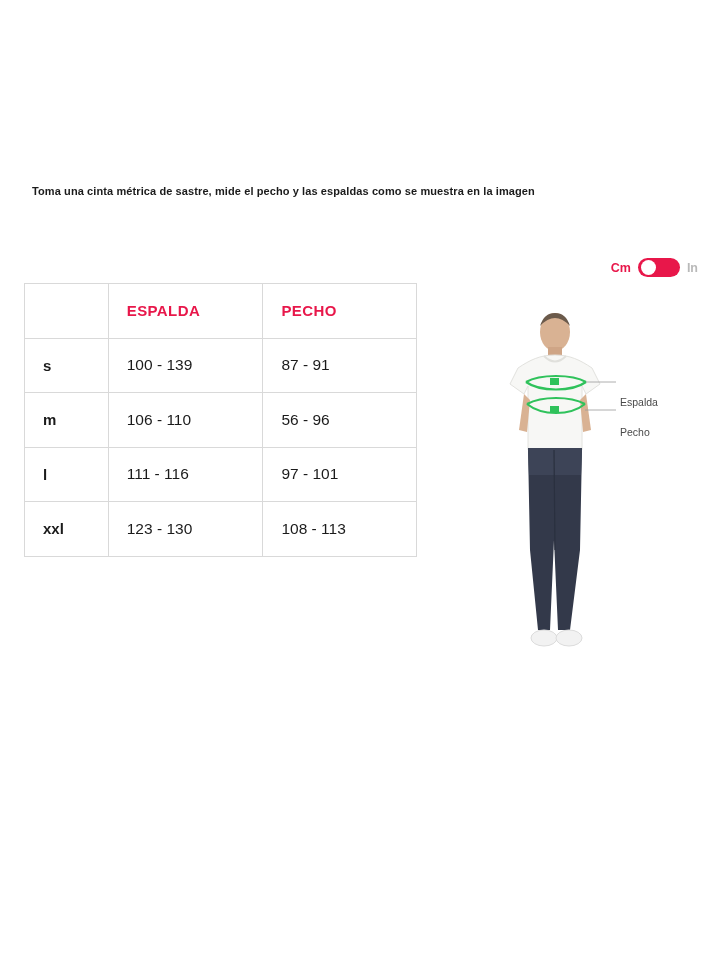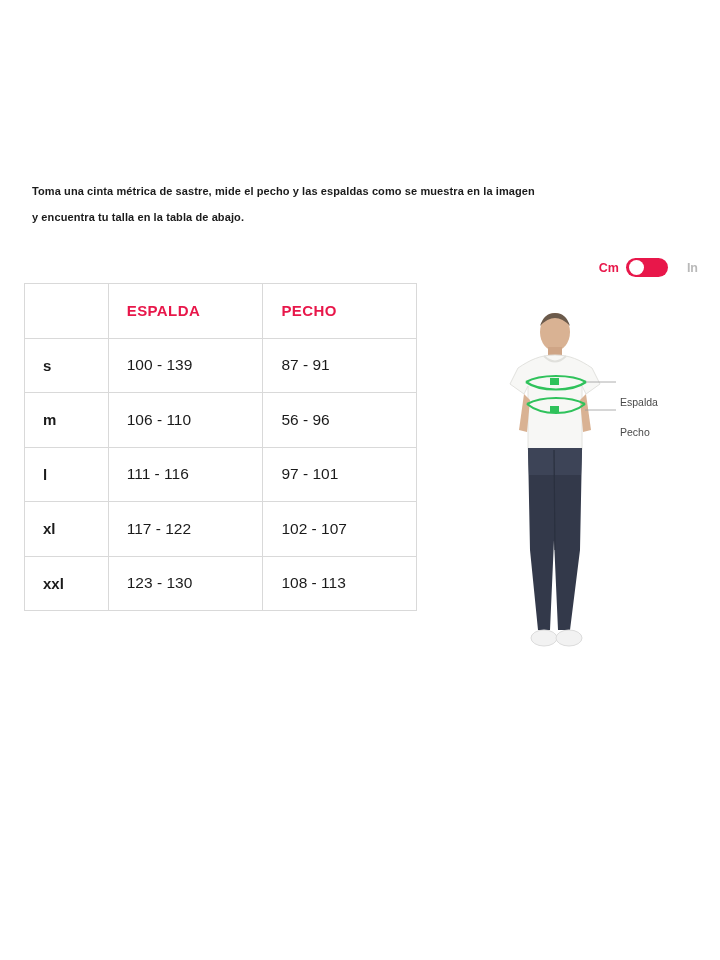--- a/index.html
+++ b/index.html
@@ -33,21 +33,21 @@
   
   .unit-toggle {
     position: absolute;
     right: 22px; top: 258px;
     display: flex;
     align-items: center;
     gap: 7px;
     font-size: 12.5px;
     font-weight: bold;
   }
-  .unit-label { color: #e8174a; margin-left: 12px; }
+  .unit-label { color: #e8174a; }
   .unit-label.inactive { color: #b9b9b9; text-align: right; }
   .switch {
     position: relative;
     width: 42px; height: 19px;
     border-radius: 10px;
     background: #e8174a;
     cursor: pointer;
   }
   .switch .knob {
     position: absolute;
@@ -109,21 +109,20 @@
   .tape-line2 { stroke: #2fc25b; stroke-width: 2.2; fill: none; }
   .leader { stroke: #9a9a9a; stroke-width: 0.8; fill: none; }
 </style>
 </head>
 <body>
 
 <div id="page">
 
   <div class="intro">
     <span class="line">Toma una cinta métrica de sastre, mide el pecho y las espaldas como se muestra en la imagen</span>
-    <span class="line">y encuentra tu talla en la tabla de abajo.</span>
   </div>
 
   <div class="unit-toggle">
     <span class="unit-label">Cm</span>
     <span class="switch">
       <span class="knob"></span>
     </span>
     <span class="unit-label inactive">In</span>
   </div>
 
@@ -143,25 +142,20 @@
       </tr>
       <tr>
         <td class="size-name">m</td>
         <td>106 - 110</td>
         <td>56 - 96</td>
       </tr>
       <tr>
         <td class="size-name">l</td>
         <td>111 - 116</td>
         <td>97 - 101</td>
-      </tr>
-      <tr>
-        <td class="size-name">xl</td>
-        <td>117 - 122</td>
-        <td>102 - 107</td>
       </tr>
       <tr>
         <td class="size-name">xxl</td>
         <td>123 - 130</td>
         <td>108 - 113</td>
       </tr>
     </tbody>
   </table>
 
   <div class="figure">

